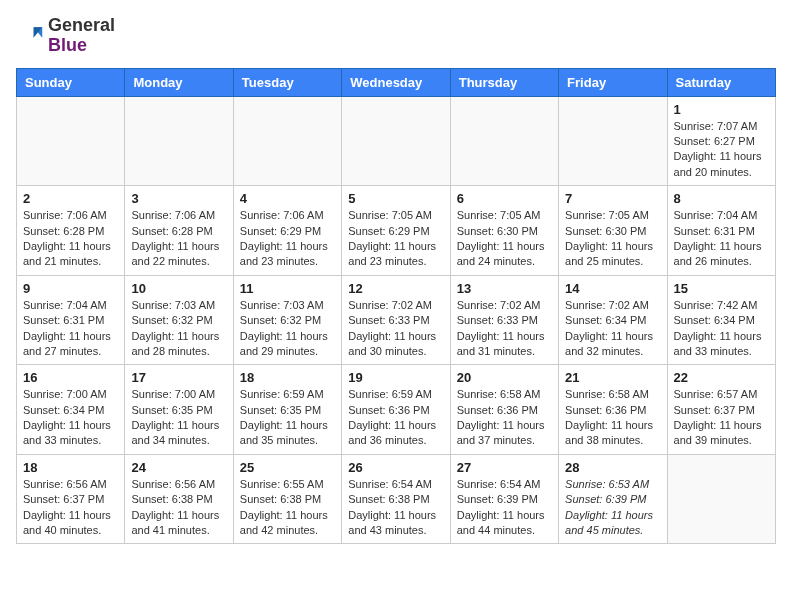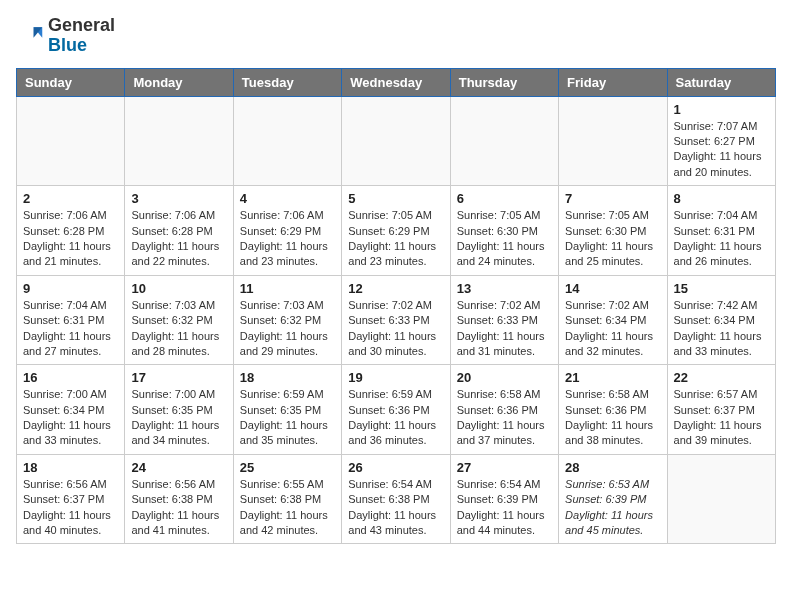--- a/index.html
+++ b/index.html
@@ -20,21 +20,21 @@
       display: flex;
       align-items: center;
       gap: 4px;
     }
     .logo-text {
       font-size: 18px;
       font-weight: bold;
       line-height: 1.1;
     }
     .logo-general { color: #333; }
-    .logo-blue { color: #0369a1; }
+    .logo-blue { color: #701a75; }
     .logo-icon {
       width: 28px;
       height: 28px;
     }
     .title-block {
       text-align: right;
     }
     .month-title {
       font-size: 32px;
       font-weight: bold;
@@ -43,21 +43,21 @@
     .location {
       font-size: 15px;
       color: #555;
     }
     .calendar {
       width: 100%;
       border-collapse: collapse;
       border: 1px solid #ccc;
     }
     .calendar th {
-      background: #737373;
+      background: #3b82f6;
       color: #fff;
       font-size: 13px;
       font-weight: bold;
       padding: 6px 8px;
       text-align: left;
       border: 1px solid #2268b5;
     }
     .calendar td {
       vertical-align: top;
       padding: 5px 6px;

